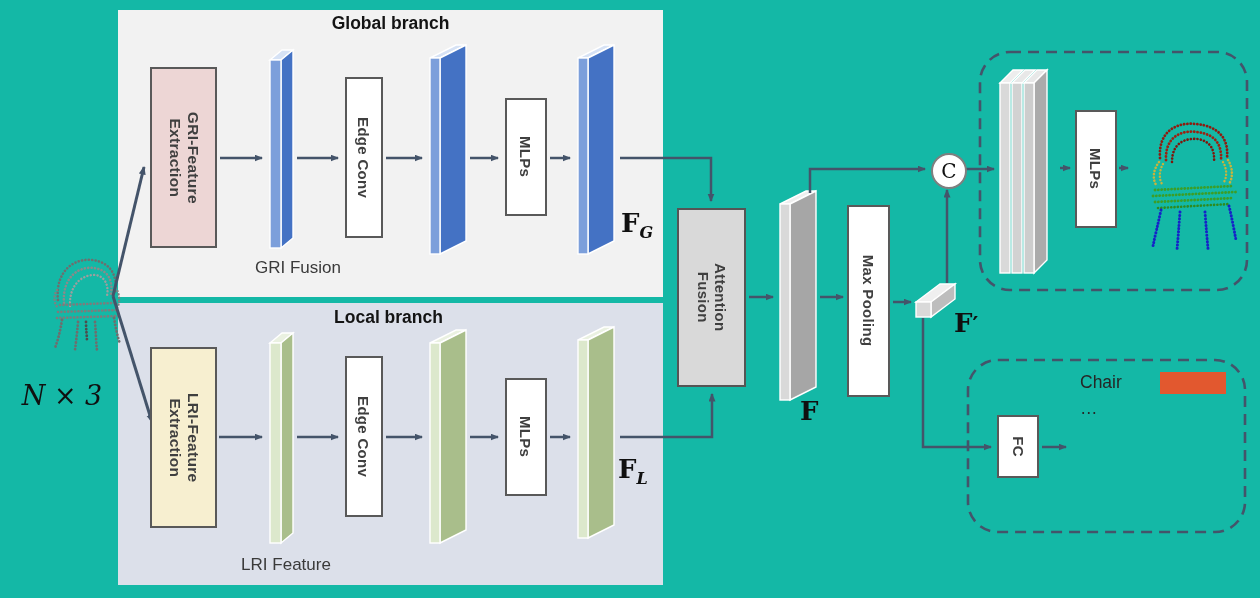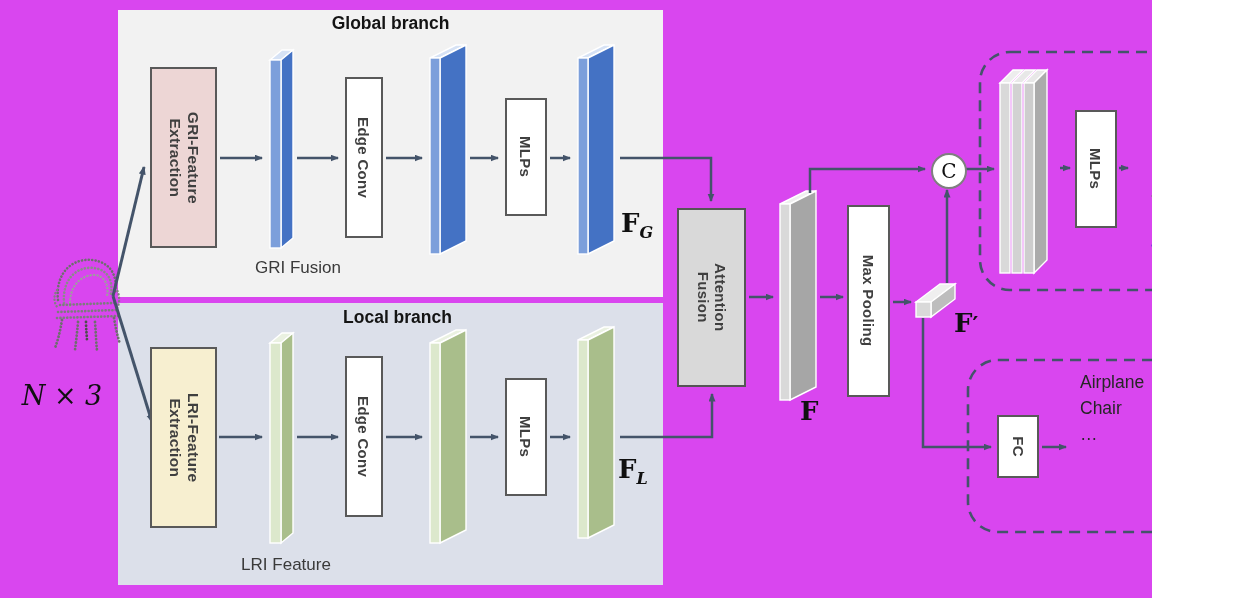--- a/index.html
+++ b/index.html
@@ -1,16 +1,16 @@
 <!DOCTYPE html>
 <html><head>
 <meta charset="utf-8">
 <style>
   html,body{margin:0;padding:0;background:#ffffff;}
-  #canvas{position:relative;width:1152px;height:598px;background:#d946ef;overflow:hidden;
+  #canvas{position:relative;width:1260px;height:598px;background:#14b8a6;overflow:hidden;
           font-family:"Liberation Sans",sans-serif;}
   .panel{position:absolute;}
   .panel.global{left:118px;top:10px;width:545px;height:287px;background:#F2F2F2;}
   .panel.local{left:118px;top:303px;width:545px;height:282px;background:#DCE0EA;}
   .branch-title{position:absolute;width:545px;text-align:center;font-size:17.5px;font-weight:700;color:#141414;}
   svg.layer{position:absolute;left:0;top:0;pointer-events:none;}
   .node{position:absolute;display:flex;align-items:center;justify-content:center;box-sizing:border-box;
         border:2px solid #595959;background:#ffffff;}
   .node.pink{background:#EDD6D5;}
   .node.yellow{background:#F7EFD0;}
@@ -36,21 +36,21 @@
   .bar.high{width:66px;height:22px;background:#E2582F;}
 </style>
 </head>
 <body>
 
 <div id="canvas">
 
   <div class="panel global"></div>
   <div class="panel local"></div>
   <div class="branch-title" style="left:118px;top:13px;">Global branch</div>
-  <div class="branch-title" style="left:117px;top:307px;padding-left:8px;">Local branch</div>
+  <div class="branch-title" style="left:108px;top:307px;padding-left:8px;">Local branch</div>
 
   <svg class="layer" width="1260" height="598" viewBox="0 0 1260 598">
     <defs>
       <marker id="ah" markerWidth="9" markerHeight="8" refX="7.5" refY="3.5" orient="auto" markerUnits="userSpaceOnUse">
         <path d="M0,0 L8.5,3.5 L0,7 Z" fill="#44546A"></path>
       </marker>
     </defs>
 
     <g fill="none" stroke-linecap="round" stroke-dasharray="0.1 3.3">
       <path d="M58,300 C55,270 75,258 92,260 C110,262 118,275 115,292" stroke="#6E6E6E" stroke-width="2.6"></path>
@@ -215,26 +215,20 @@
 
   <div class="node" style="left:1075px;top:110px;width:42px;height:118px;">
     <div class="rot">MLPs</div>
   </div>
 
   <div class="node" style="left:997px;top:415px;width:42px;height:63px;">
     <div class="rot">FC</div>
   </div>
   <div class="class-list">
     <div class="class-row">
-      <span class="cname">Airplane</span>
-      <span class="barwrap">
-          <span class="bar low"></span>
-        </span>
-    </div>
-    <div class="class-row">
       <span class="cname">Chair</span>
       <span class="barwrap">
           <span class="bar high"></span>
         </span>
     </div>
     <div class="class-row">
       <span class="cname">…</span>
       <span class="barwrap"></span>
     </div>
   </div>

